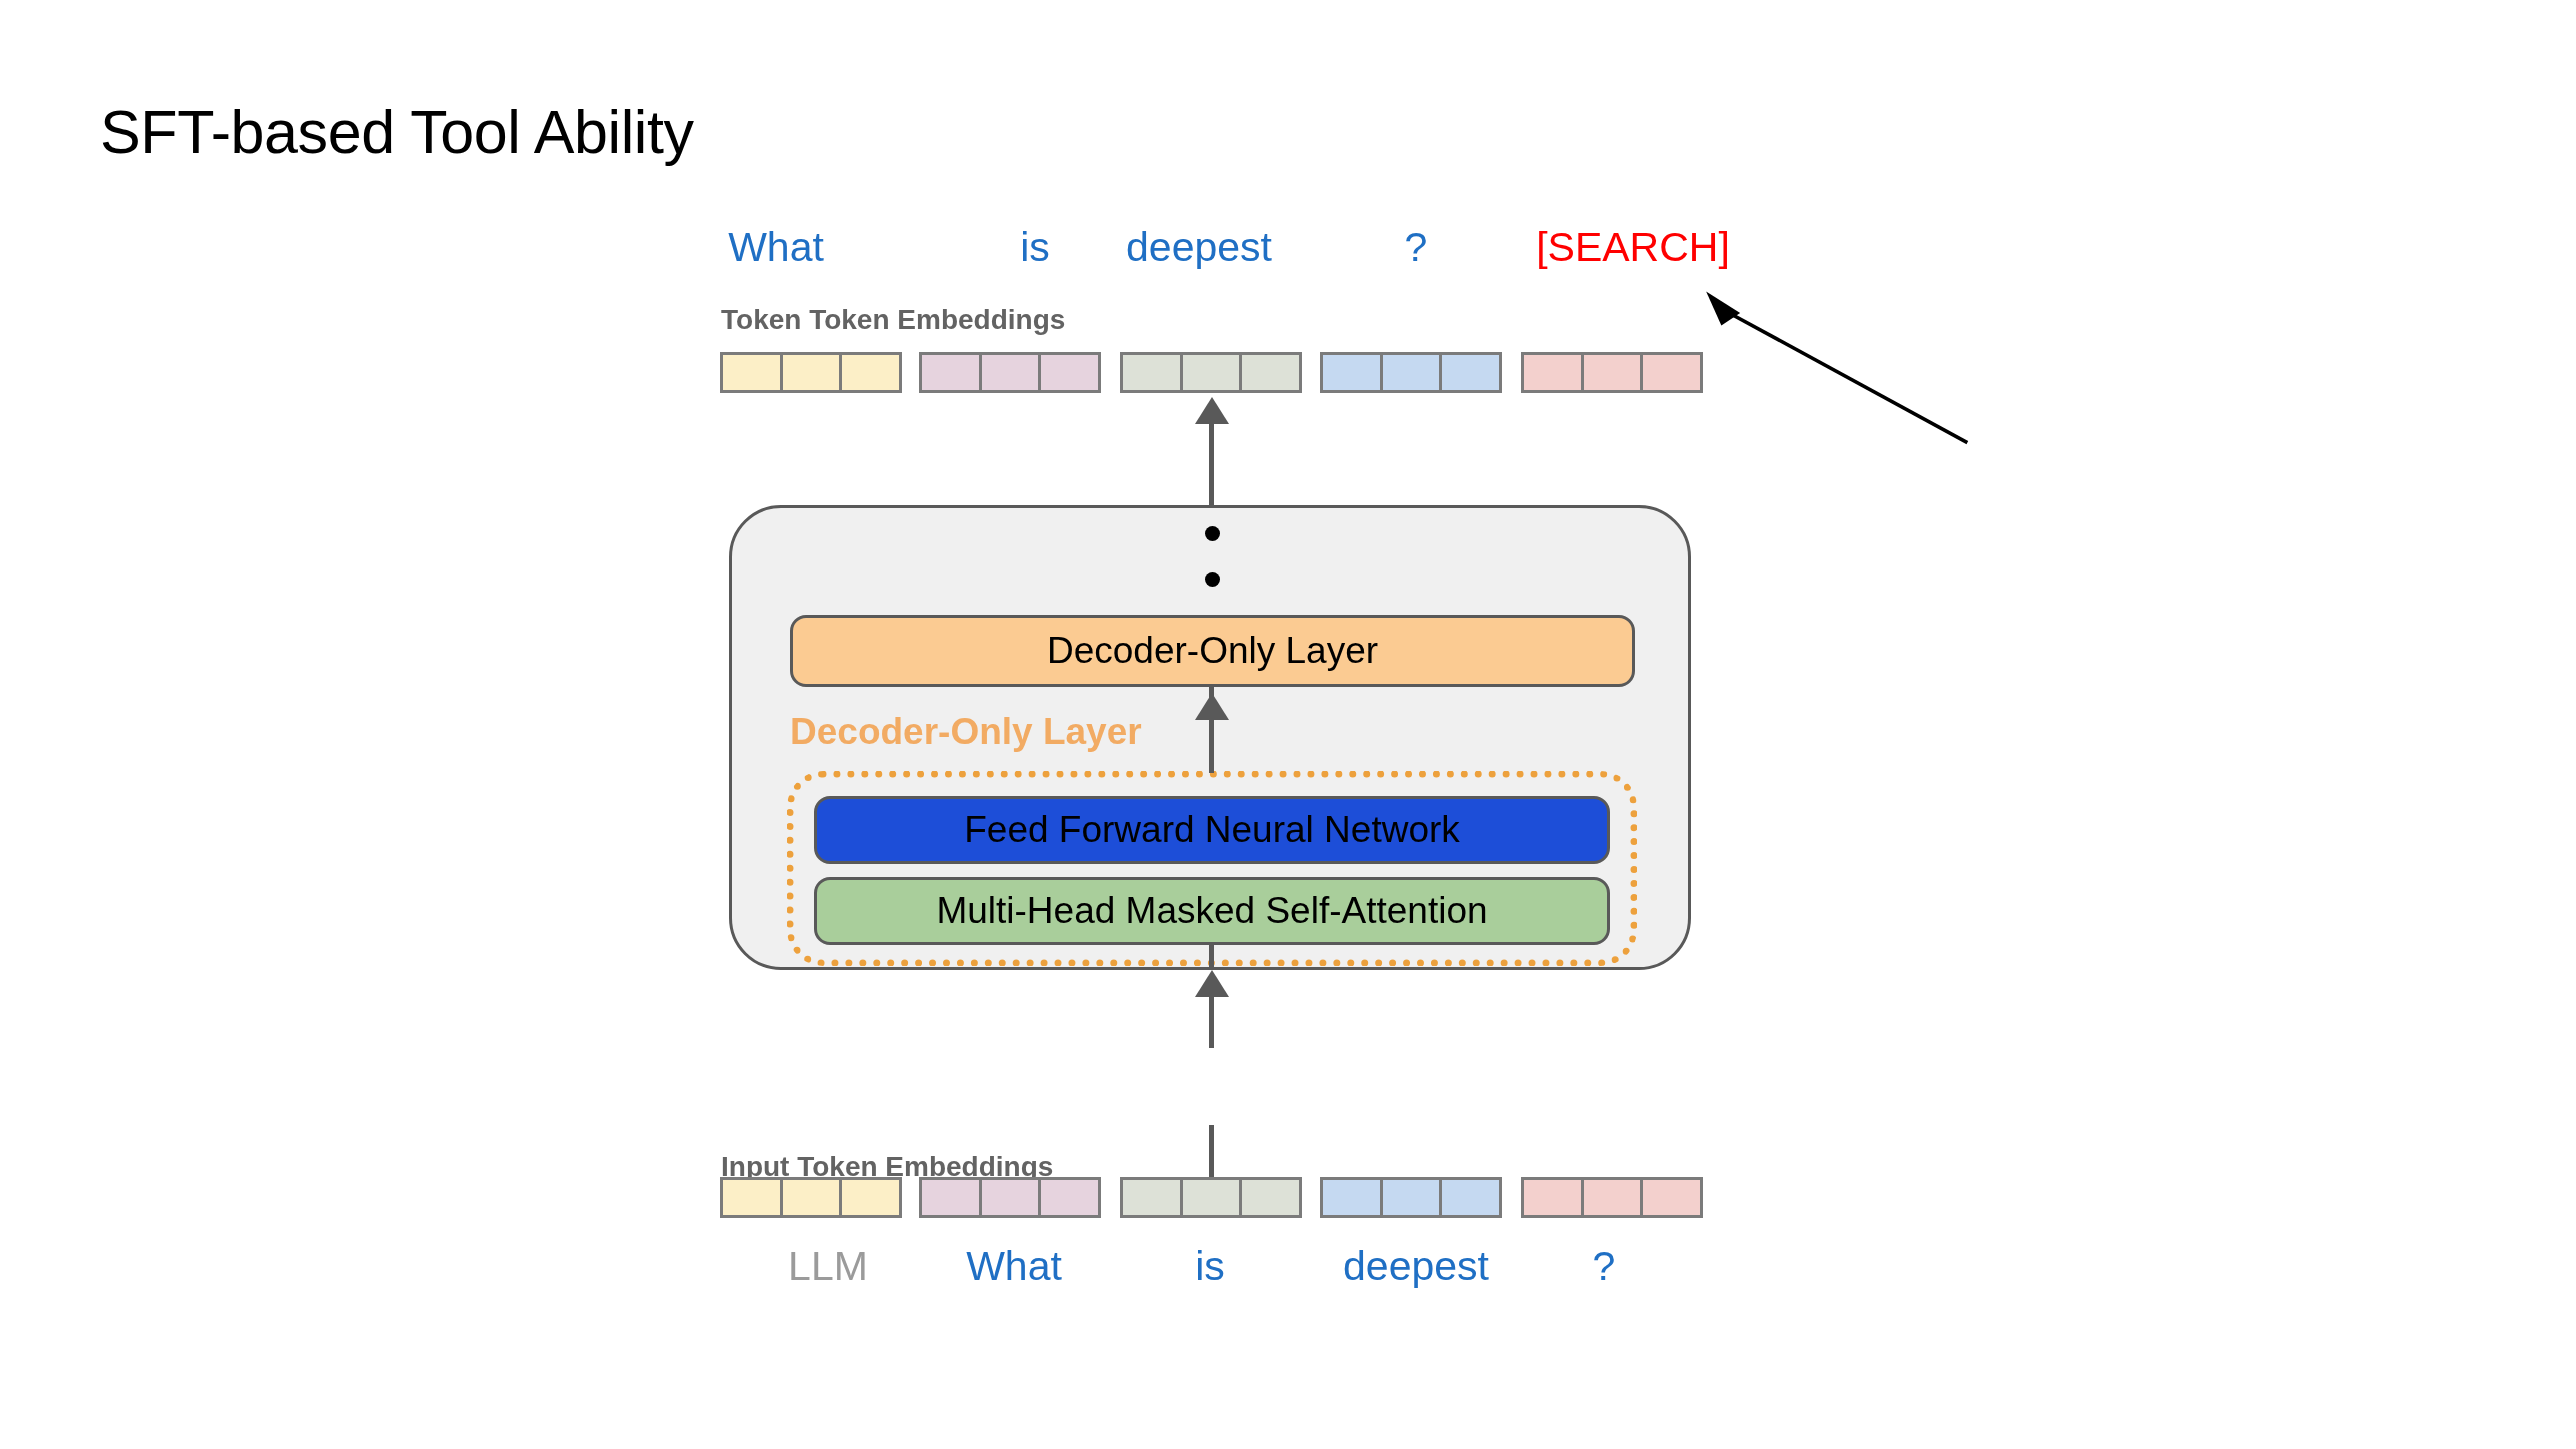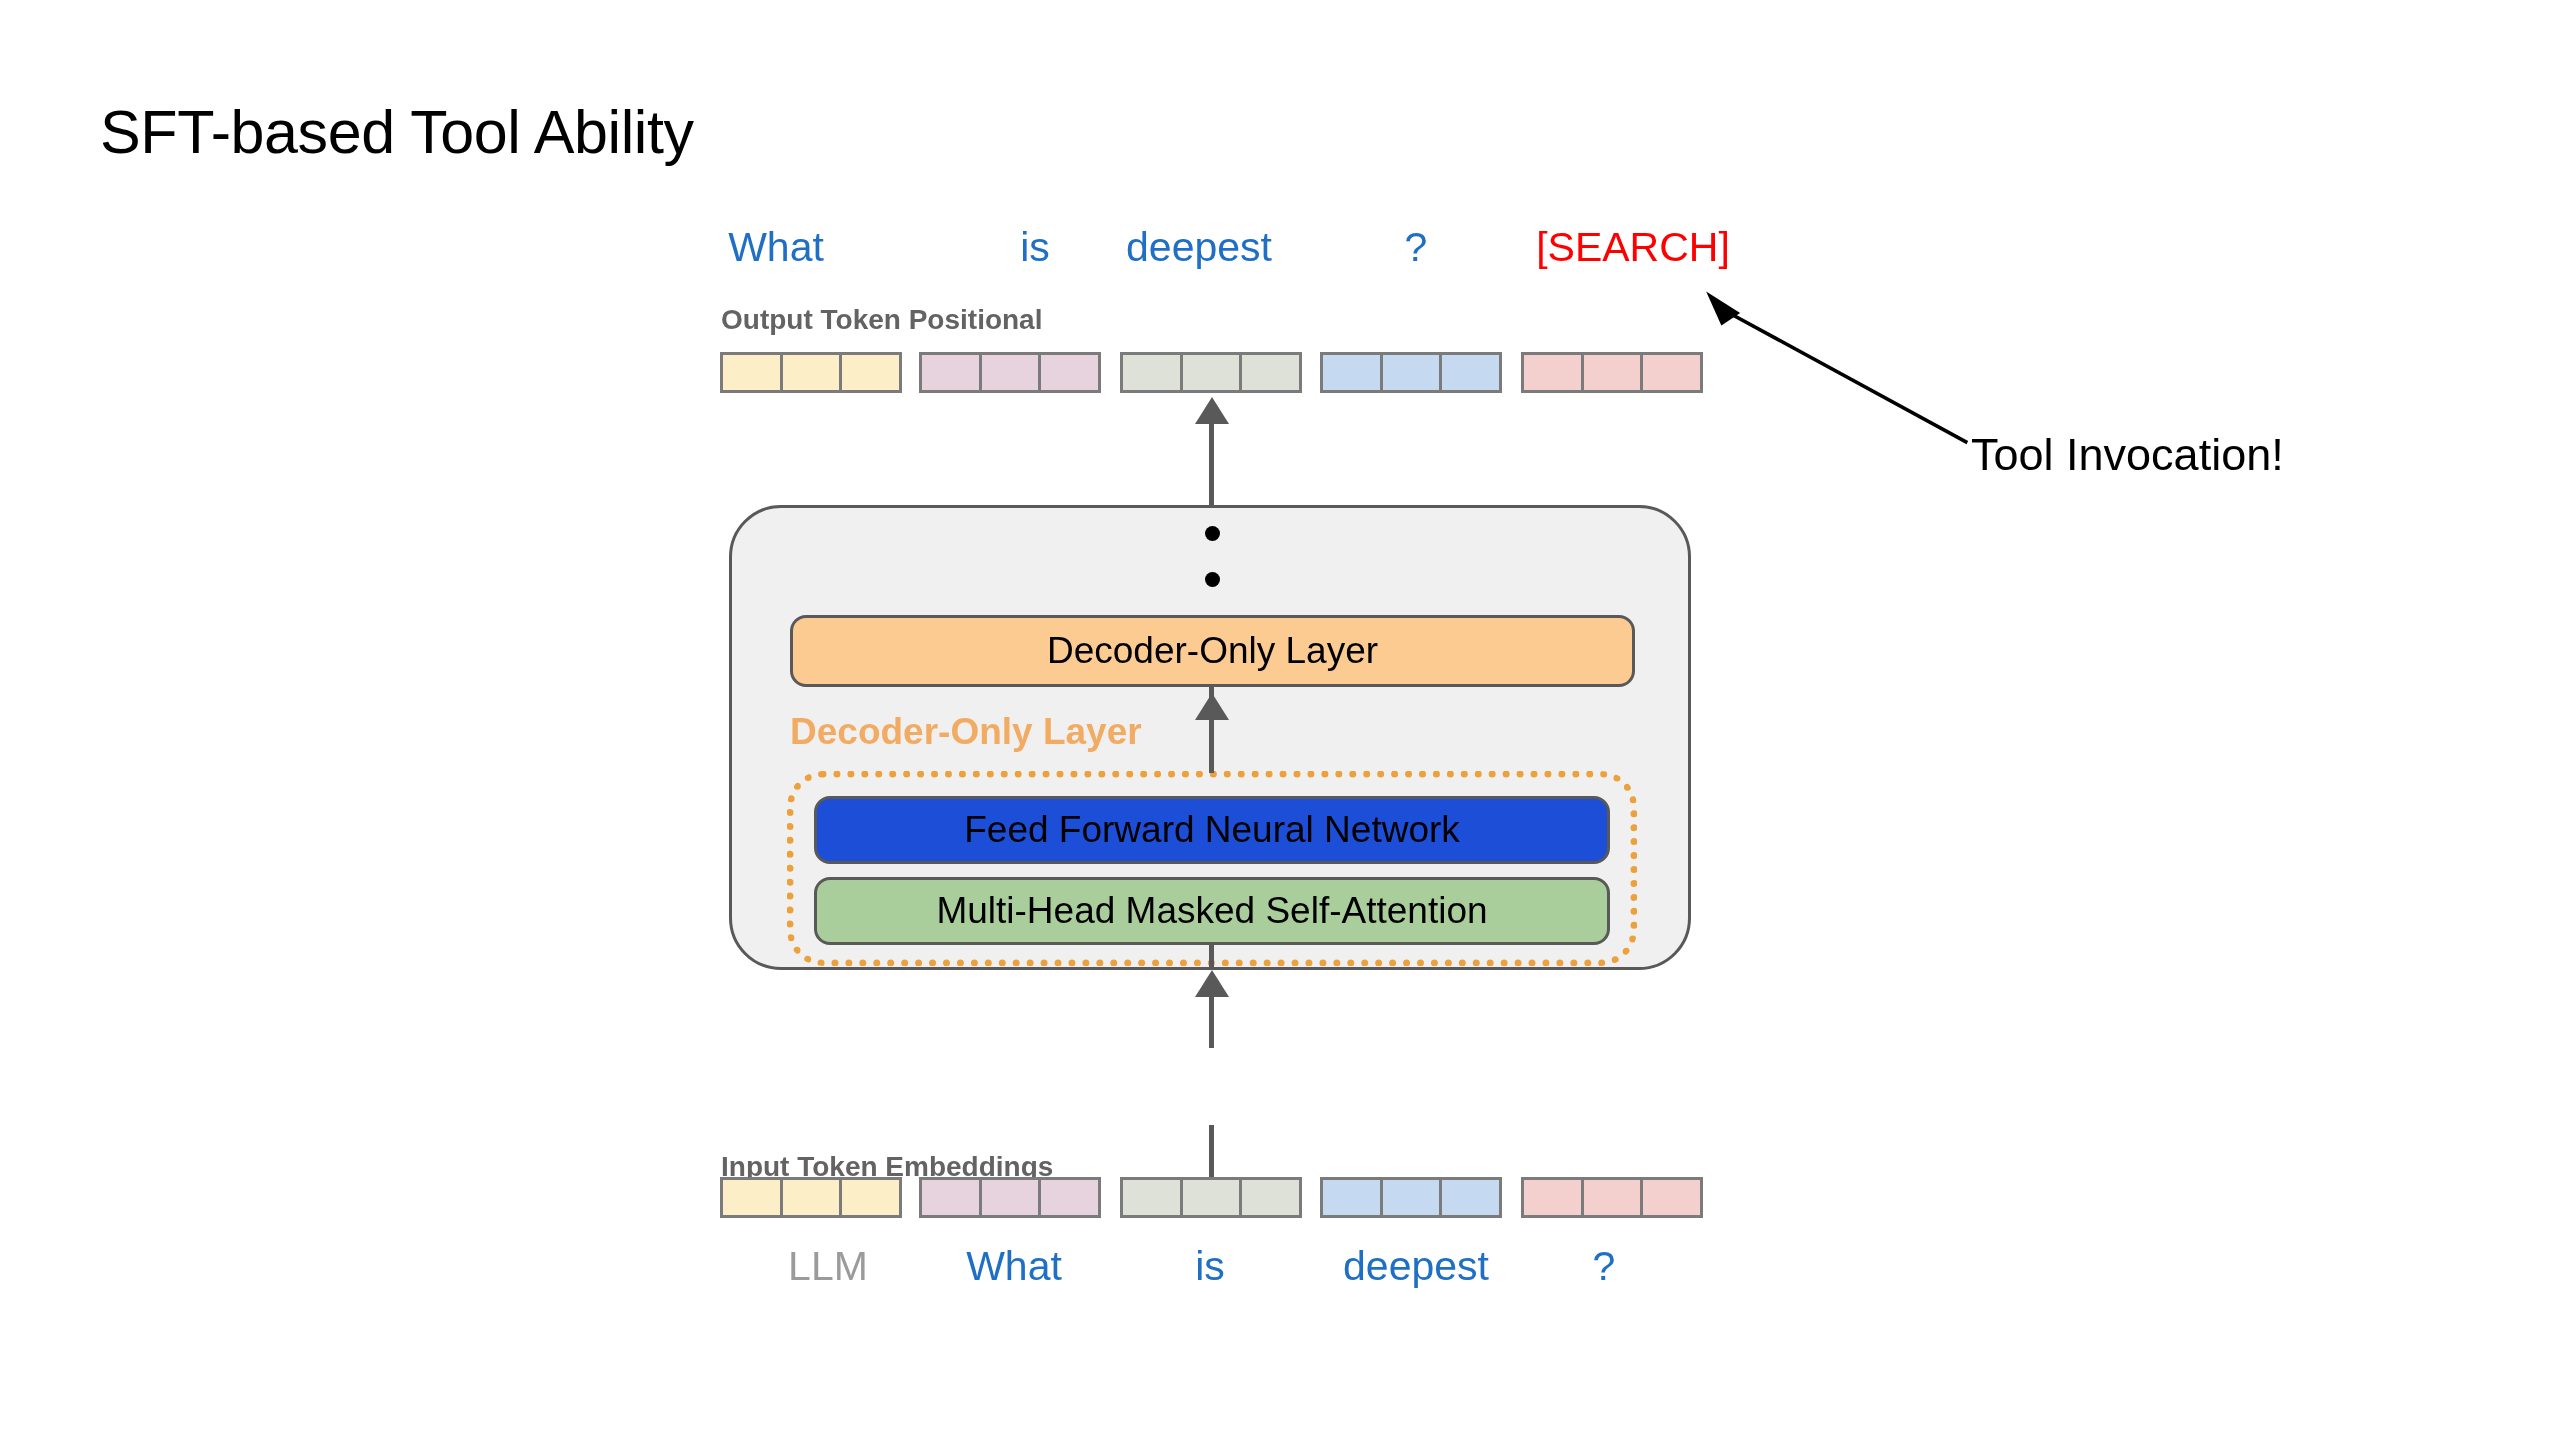--- a/index.html
+++ b/index.html
@@ -211,21 +211,21 @@
 <div id="stage">
 
   <div class="slide-title">SFT-based Tool Ability</div>
 
   <div class="token-word" style="left:776px; top:224px;">What</div>
   <div class="token-word" style="left:1035px; top:224px;">is</div>
   <div class="token-word" style="left:1199px; top:224px;">deepest</div>
   <div class="token-word" style="left:1416px; top:224px;">?</div>
   <div class="token-word search" style="left:1603px; top:224px;">[SEARCH]</div>
 
-  <div class="emb-caption" style="left:721px; top:304px;">Output Token Positional</div>
+  <div class="emb-caption" style="left:721px; top:304px;">Token Token Embeddings</div>
 
   <div class="emb-group" style="left:720px; top:352px; width:182px;">
     <div class="emb-cell" style="background:#fcefc7"></div>
     <div class="emb-cell" style="background:#fcefc7"></div>
     <div class="emb-cell" style="background:#fcefc7"></div>
   </div>
   <div class="emb-group" style="left:919px; top:352px; width:182px;">
     <div class="emb-cell" style="background:#e6d3de"></div>
     <div class="emb-cell" style="background:#e6d3de"></div>
     <div class="emb-cell" style="background:#e6d3de"></div>
@@ -308,16 +308,15 @@
   <div class="token-word" style="left:1014px; top:1243px;">What</div>
   <div class="token-word" style="left:1210px; top:1243px;">is</div>
   <div class="token-word" style="left:1416px; top:1243px;">deepest</div>
   <div class="token-word" style="left:1604px; top:1243px;">?</div>
 
   <svg class="annot-arrow" viewBox="0 0 360 200">
     <line x1="300" y1="175" x2="28" y2="27" stroke="#000000" stroke-width="4"></line>
     <polygon points="8,6 46,30 25,44" fill="#000000"></polygon>
   </svg>
 
-  <div class="annotation">Tool Invocation!</div>
 
 </div>
 
 
 </body></html>

